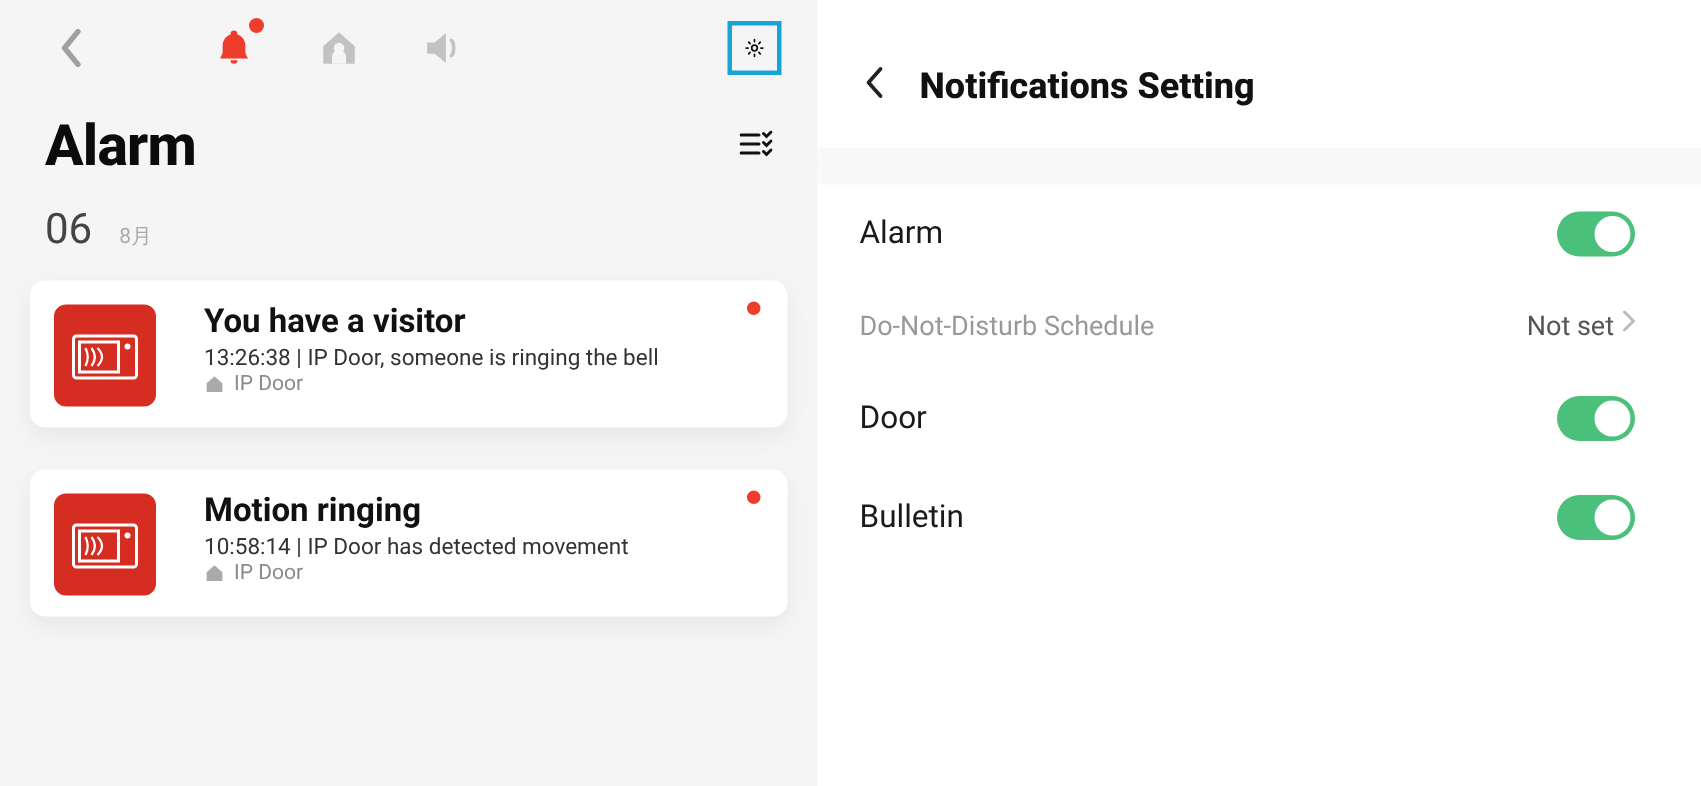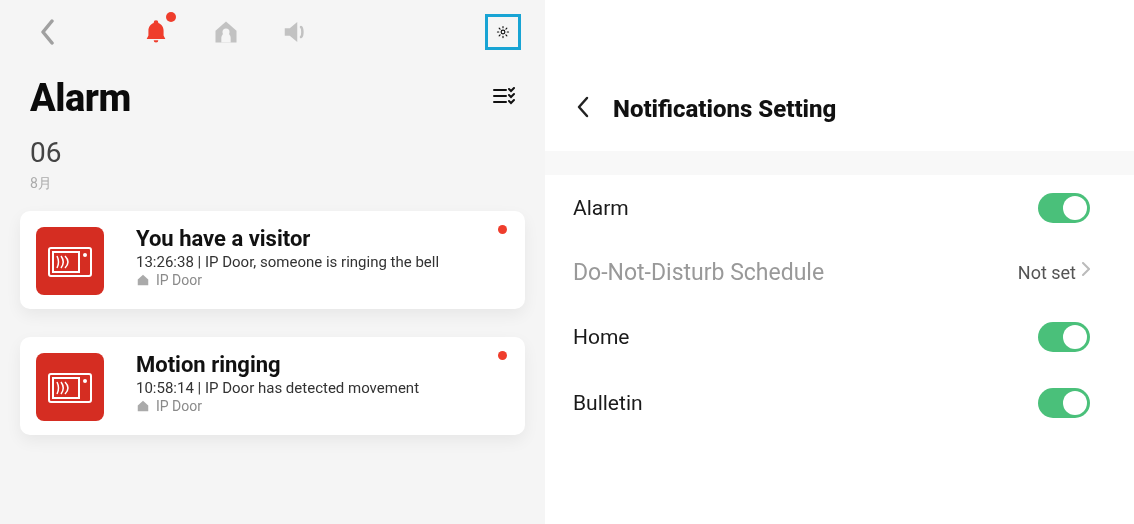--- a/index.html
+++ b/index.html
@@ -1,39 +1,39 @@
 <!DOCTYPE html>
 <html><head>
   <meta charset="utf-8">
   <style>
     * { box-sizing: border-box; margin: 0; padding: 0; font-family: -apple-system, BlinkMacSystemFont, "Segoe UI", Roboto, Helvetica, Arial, sans-serif; }
     body { width: 1134px; height: 524px; display: flex; background: #fff; }
     .left-panel { width: 545px; background: #f5f5f5; padding: 0; position: relative; }
-    .right-panel { flex: 1; background: #fff; padding-top: 95px; }
+    .right-panel { flex: 1; background: #fff; padding-top: 43px; }
 
     
     .top-icons { display: flex; align-items: center; padding: 14px 30px 18px 30px; gap: 0; }
     .top-icons .spacer { flex: 1; }
     .ic { display: inline-flex; align-items: center; justify-content: center; width: 36px; height: 36px; position: relative; }
     .ic.back svg { width: 16px; height: 26px; }
     .ic.bell { margin-left: 72px; }
     .ic.bell svg { width: 28px; height: 28px; }
     .bell-dot { position: absolute; top: -2px; right: -2px; width: 10px; height: 10px; background: #ef3d2c; border-radius: 50%; }
     .ic.house { margin-left: 34px; }
     .ic.house svg { width: 28px; height: 28px; }
     .ic.speaker { margin-left: 34px; }
     .ic.speaker svg { width: 30px; height: 30px; }
     .ic.gear-wrap { border: 3px solid #18a4d4; padding: 2px 8px; margin-right: -6px; }
     .ic.gear-wrap svg { width: 26px; height: 26px; }
 
     .alarm-head { display: flex; align-items: center; justify-content: space-between; padding: 0 30px 0 30px; margin-top: 8px; }
     .alarm-title { font-size: 38px; font-weight: 800; color: #0b0b0b; letter-spacing: -0.5px; }
     .checklist-icon svg { width: 22px; height: 18px; }
 
-    .date-row { display: flex; align-items: baseline; padding: 16px 30px 18px 30px; gap: 6px; flex-direction: column; }
+    .date-row { display: flex; align-items: baseline; padding: 16px 30px 18px 30px; gap: 18px; }
     .date-num { font-size: 28px; font-weight: 400; color: #444; }
     .date-month { font-size: 14px; color: #aaa; }
 
     .cards { padding: 0 20px; display: flex; flex-direction: column; gap: 28px; }
     .card { background: #fff; border-radius: 10px; padding: 16px 16px 14px 16px; display: flex; gap: 32px; position: relative; box-shadow: 0 6px 16px rgba(0,0,0,0.06); }
     .card .thumb { width: 68px; height: 68px; background: #d52d22; border-radius: 8px; display: flex; align-items: center; justify-content: center; flex-shrink: 0; }
     .card .thumb svg { width: 46px; height: 38px; }
     .card .content { flex: 1; min-width: 0; }
     .card .title { font-size: 22px; font-weight: 700; color: #111; line-height: 1.1; }
     .card .sub { font-size: 15px; color: #333; margin-top: 2px; line-height: 1.2; white-space: nowrap; overflow: hidden; text-overflow: clip; }
@@ -41,21 +41,21 @@
     .card .dot { position: absolute; top: 14px; right: 18px; width: 9px; height: 9px; background: #ef3d2c; border-radius: 50%; }
 
     
     .settings-head { display: flex; align-items: center; gap: 24px; padding: 0 28px 28px 32px; }
     .settings-head .back-r svg { width: 12px; height: 22px; }
     .settings-title { font-size: 24px; font-weight: 800; color: #111; }
 
     .divider { height: 12px; background: #f8f8f8; }
     .row { display: flex; align-items: center; justify-content: space-between; padding: 18px 44px 18px 28px; }
     .row .label { font-size: 21px; color: #1a1a1a; }
-    .row.faded .label { color: #999; font-size: 23px; }
+    .row.faded .label { color: #999; font-size: 18px; }
     .row .value { color: #555; font-size: 18px; display: flex; align-items: flex-start; gap: 6px; }
     .toggle { width: 52px; height: 30px; background: #4ac07a; border-radius: 30px; position: relative; }
     .toggle::after { content: ""; position: absolute; right: 3px; top: 3px; width: 24px; height: 24px; background: #fff; border-radius: 50%; }
   </style>
 </head>
 <body>
 
 <div class="left-panel">
   <div class="top-icons">
     <span class="ic back">
@@ -180,21 +180,21 @@
     <div class="label">Do-Not-Disturb Schedule</div>
     <div class="value">
       <span>Not set</span>
       <svg width="8" height="14" viewBox="0 0 8 14">
           <path d="M1 1l6 6-6 6" stroke="#bbb" stroke-width="2" fill="none" stroke-linecap="round"></path>
         </svg>
     </div>
   </div>
 
   <div class="row">
-    <div class="label">Home</div>
+    <div class="label">Door</div>
     <div class="toggle"></div>
   </div>
 
   <div class="row">
     <div class="label">Bulletin</div>
     <div class="toggle"></div>
   </div>
 </div>
 
 </body></html>

